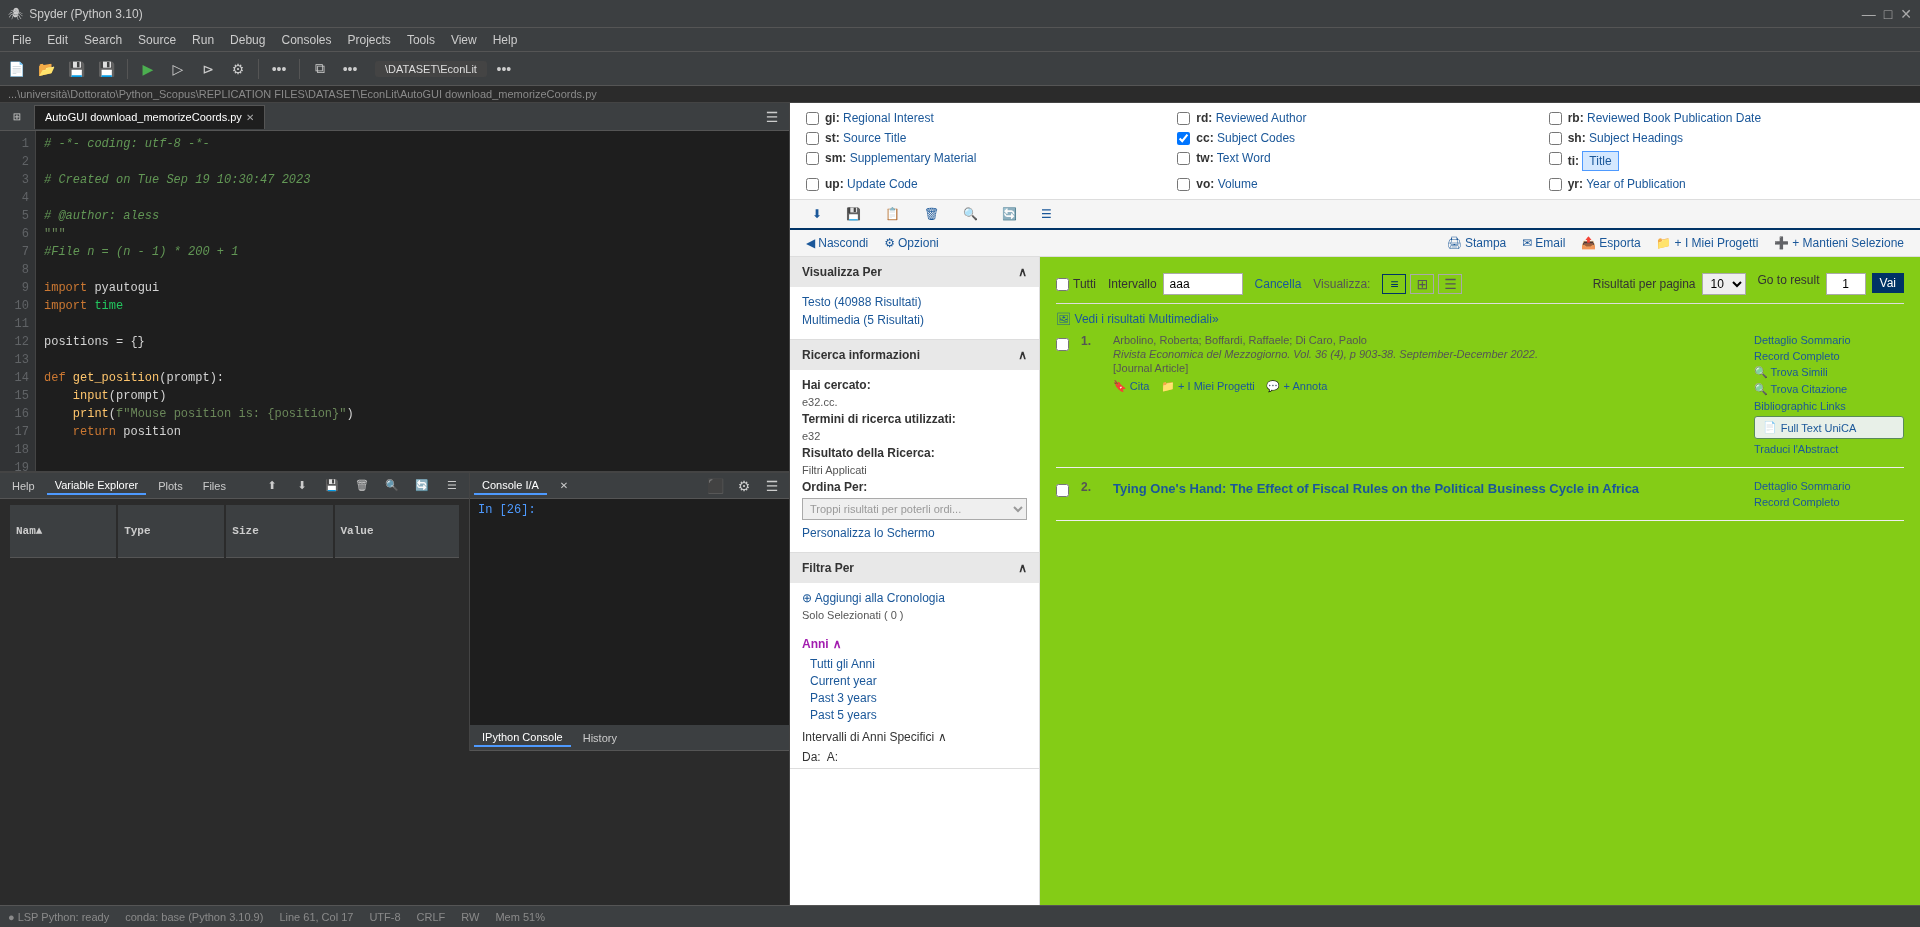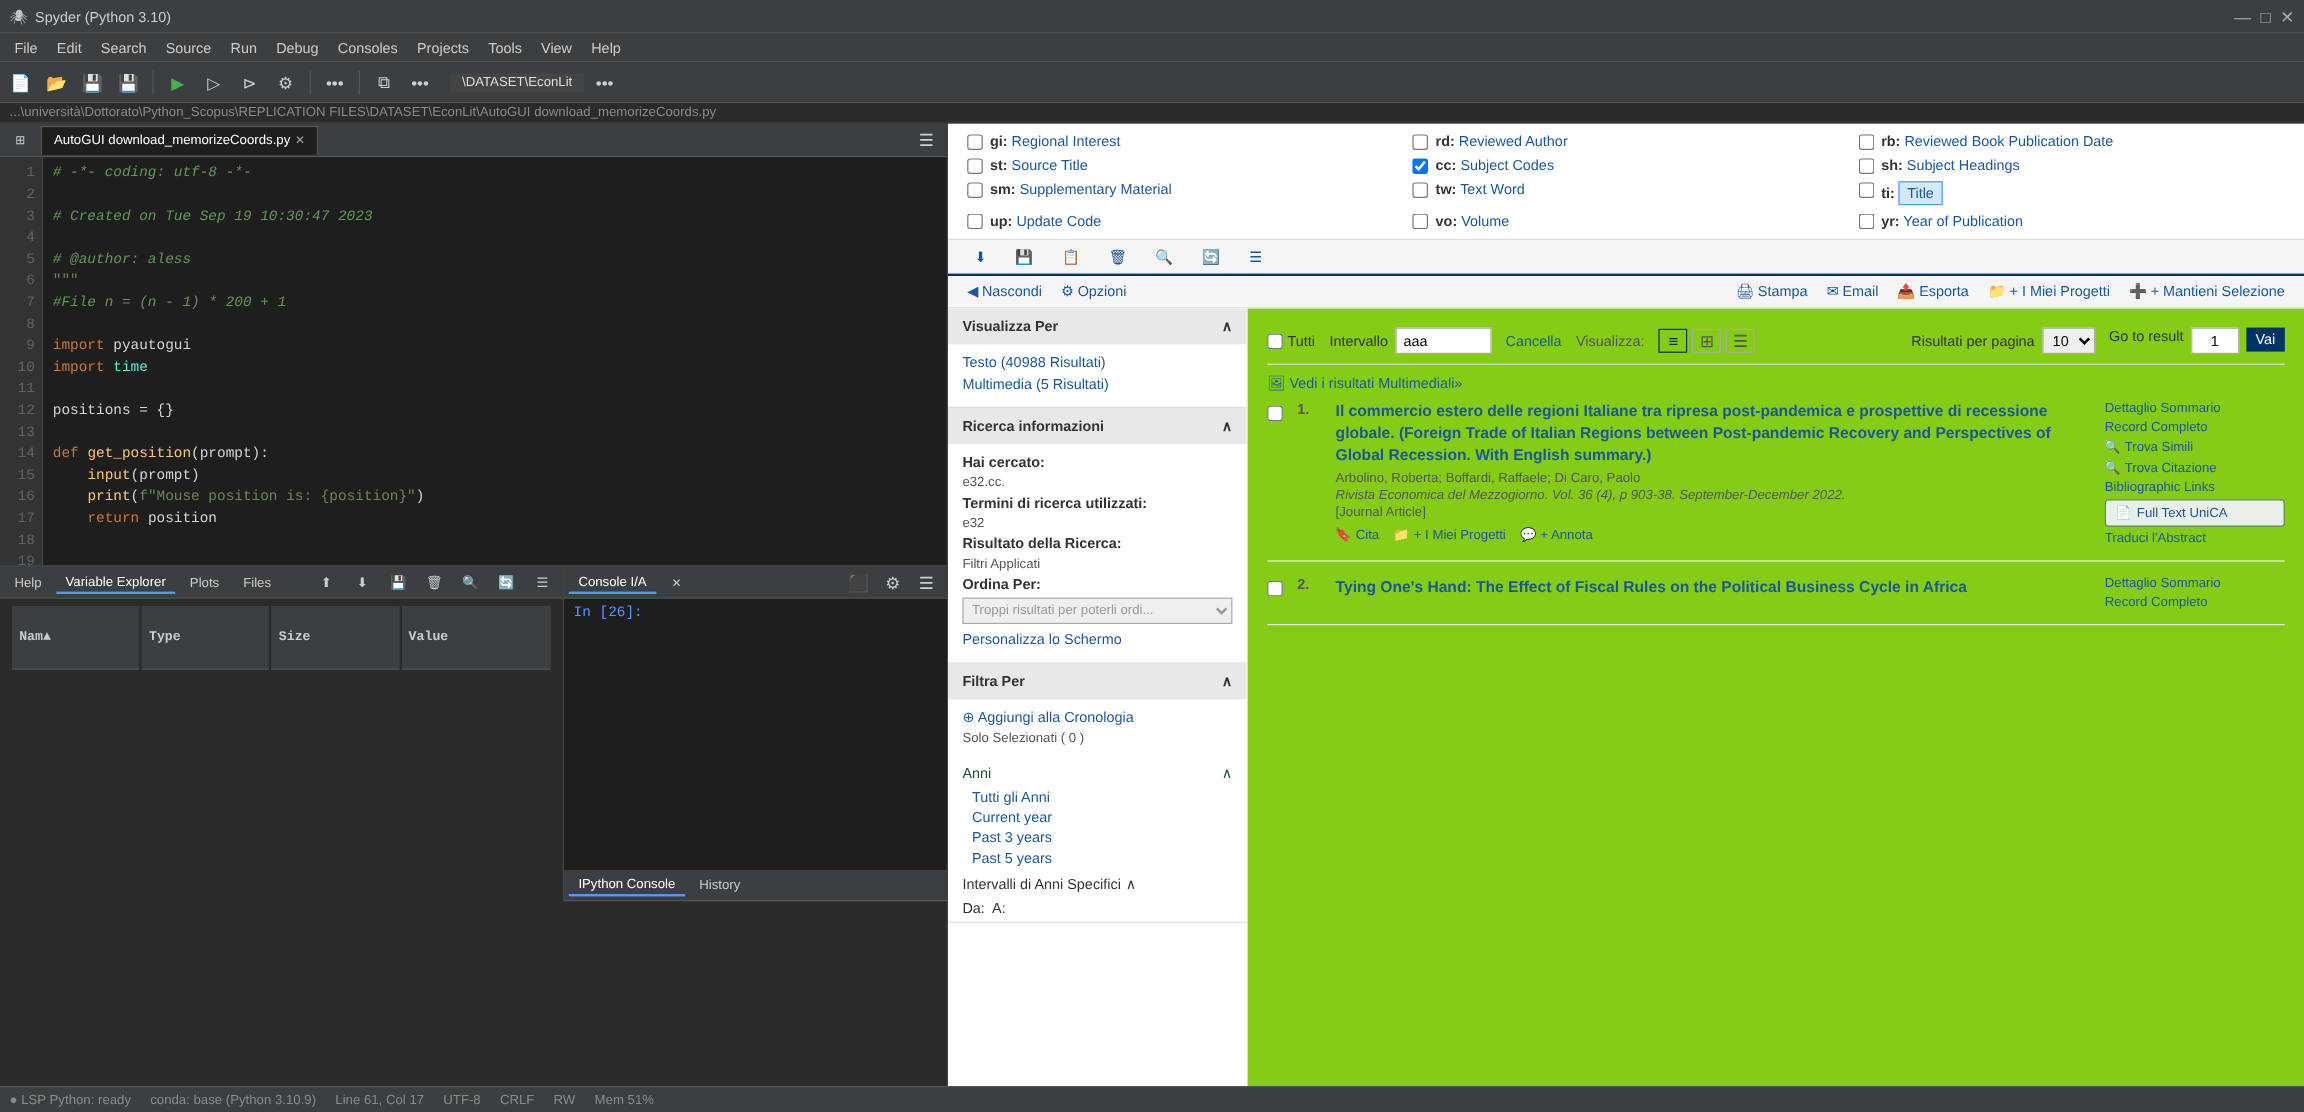--- a/index.html
+++ b/index.html
@@ -90,21 +90,21 @@
     .filter-section { border-bottom: 1px solid #ddd; }
     .filter-header { background: #e8e8e8; padding: 8px 12px; font-weight: bold; display: flex; justify-content: space-between; align-items: center; cursor: pointer; font-size: 12px; }
     .filter-content { padding: 8px 12px; }
     .filter-content p { margin-bottom: 4px; color: #555; font-size: 11px; }
     .filter-content strong { color: #333; font-size: 12px; }
     .ordina-select { width: 100%; border: 1px solid #aaa; padding: 3px; font-size: 11px; color: #999; appearance: auto; }
 
     .filter-link { color: #1a5799; text-decoration: none; display: block; margin-bottom: 4px; font-size: 12px; cursor: pointer; }
 
     .anni-section { padding: 4px 12px; }
-    .anni-header { display: flex; align-items: center; gap: 4px; font-weight: normal; font-size: 12px; color: #14532d; margin-bottom: 6px; justify-content: space-between; }
+    .anni-header { display: flex; align-items: center; gap: 4px; font-weight: bold; font-size: 12px; color: #a21caf; margin-bottom: 6px; }
     .anni-links { margin-left: 8px; }
     .anni-link { display: block; color: #1a5799; text-decoration: none; margin-bottom: 3px; font-size: 12px; cursor: pointer; }
     .anni-sub-header { display: flex; align-items: center; gap: 4px; font-size: 12px; color: #333; margin-top: 8px; margin-bottom: 6px; }
     .anni-da-a { display: flex; align-items: center; gap: 6px; font-size: 12px; margin-top: 4px; }
 
     
     .results-area { flex: 1; overflow-y: auto; padding: 8px 16px; background: #84cc16; }
 
     
     .search-controls { display: flex; align-items: center; gap: 12px; padding: 8px 0; border-bottom: 1px solid #ddd; margin-bottom: 8px; flex-wrap: wrap; }
@@ -245,21 +245,21 @@
       <div class="code-content">
         <div class="code-line"><span class="cmt"># -*- coding: utf-8 -*-</span></div>
         <div class="code-line"></div>
         <div class="code-line"><span class="cmt"># Created on Tue Sep 19 10:30:47 2023</span></div>
         <div class="code-line"></div>
         <div class="code-line"><span class="cmt"># @author: aless</span></div>
         <div class="code-line"><span class="str">"""</span></div>
         <div class="code-line"><span class="cmt">#File n = (n - 1) * 200 + 1</span></div>
         <div class="code-line"></div>
         <div class="code-line"><span class="kw">import</span> <span style="color:#d4d4d4;">pyautogui</span></div>
-        <div class="code-line"><span class="kw">import</span> <span style="color:#5eead4;">time</span></div>
+        <div class="code-line"><span class="kw">import</span> <span style="color:#22c55e;">time</span></div>
         <div class="code-line"></div>
         <div class="code-line"><span style="color:#d4d4d4;">positions</span> <span class="punc">= {}</span></div>
         <div class="code-line"></div>
         <div class="code-line"><span class="kw">def</span> <span class="fn">get_position</span><span class="punc">(</span><span style="color:#d4d4d4;">prompt</span><span class="punc">):</span></div>
         <div class="code-line">    <span class="fn">input</span><span class="punc">(</span><span style="color:#d4d4d4;">prompt</span><span class="punc">)</span></div>
         <div class="code-line">    <span class="fn">print</span><span class="punc">(</span><span class="str">f"Mouse position is: {position}"</span><span class="punc">)</span></div>
         <div class="code-line">    <span class="kw">return</span> <span style="color:#d4d4d4;">position</span></div>
         <div class="code-line"></div>
 
       </div>
@@ -525,21 +525,20 @@
 
 
         <a class="multimedia-link">🖼 Vedi i risultati Multimediali»</a>
 
         <div class="result-item">
           <div class="result-checkbox">
             <input type="checkbox" style="">
           </div>
           <div class="result-number">1.</div>
           <div class="result-content">
-            <a class="result-title">Il commercio estero delle regioni Italiane tra ripresa post-pandemica e prospettive di recessione globale. (Foreign Trade of Italian Regions between Post-pandemic Recovery and Perspectives of Global Recession. With English summary.)</a>
             <div class="result-authors">Arbolino, Roberta; Boffardi, Raffaele; Di Caro, Paolo</div>
             <div class="result-journal">Rivista Economica del Mezzogiorno. Vol. 36 (4), p 903-38. September-December 2022.</div>
             <div class="result-type">[Journal Article]</div>
             <div style="display:flex; align-items:center; gap:12px; margin-top:6px; flex-wrap:wrap;">
               <a class="action-link">
                 <span>🔖</span> Cita
               </a>
               <a class="action-link">
                 <span>📁</span> + I Miei Progetti
               </a>

